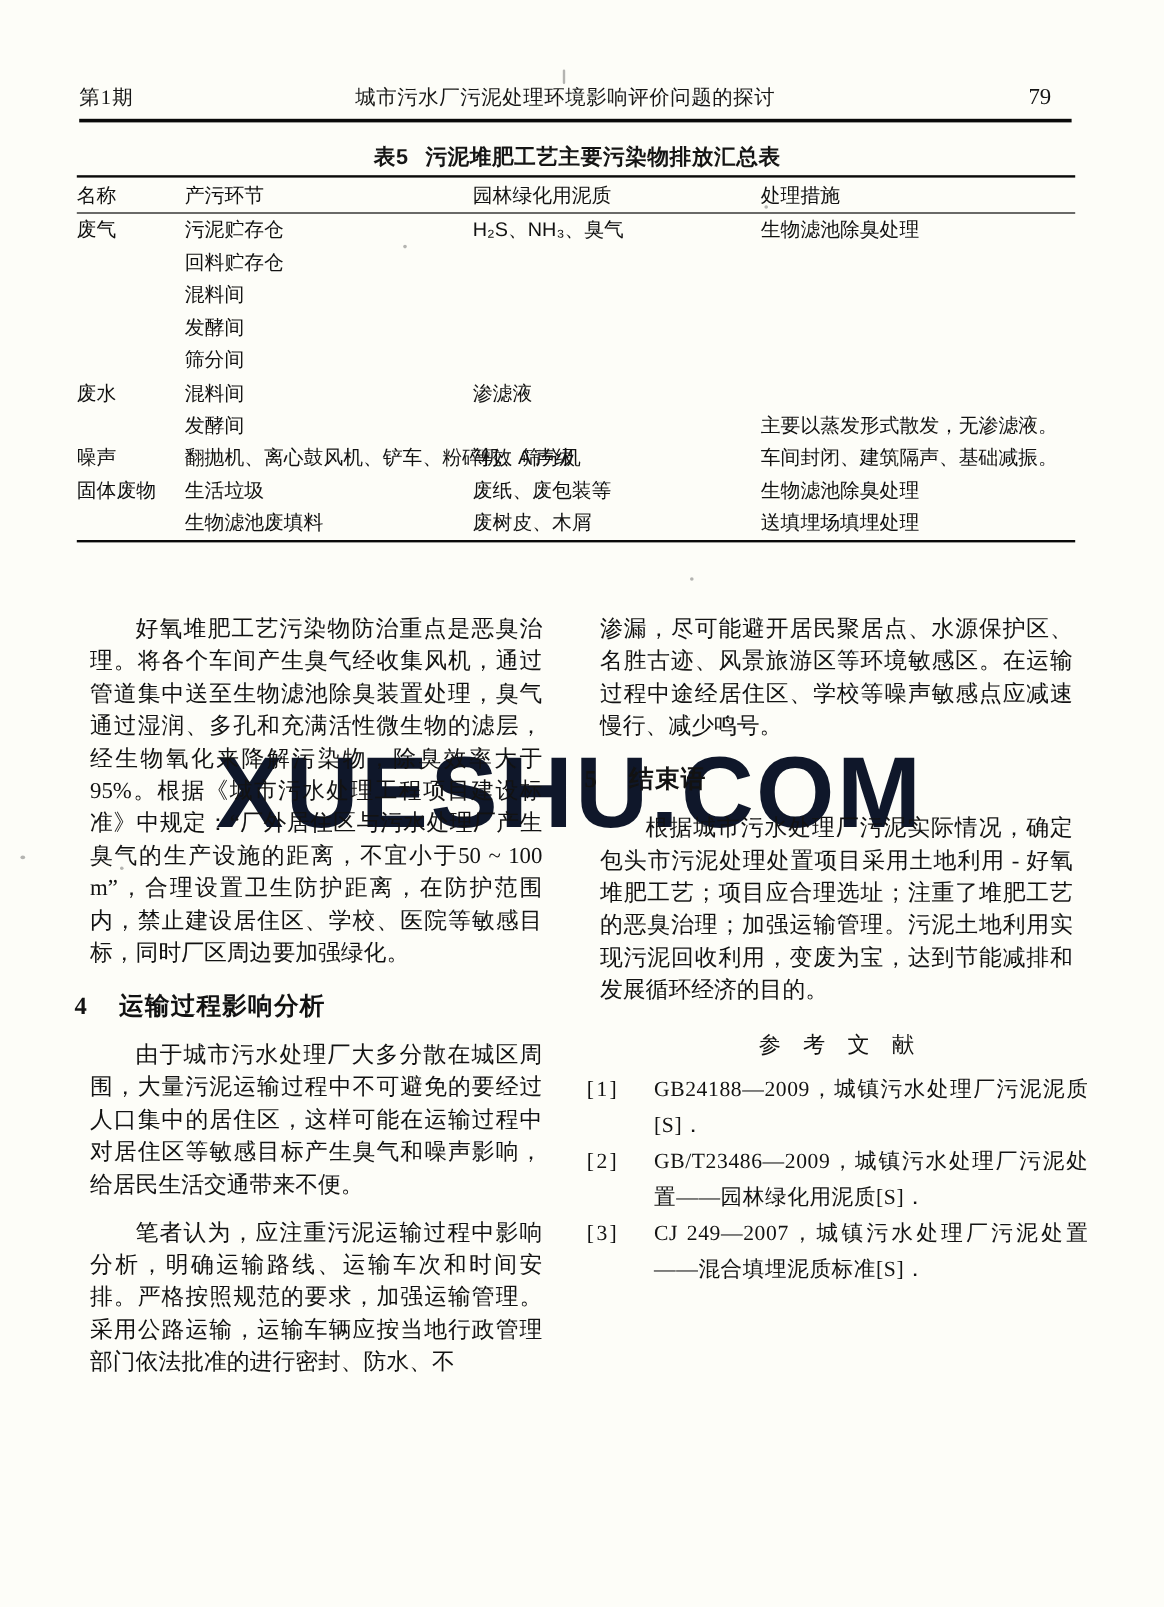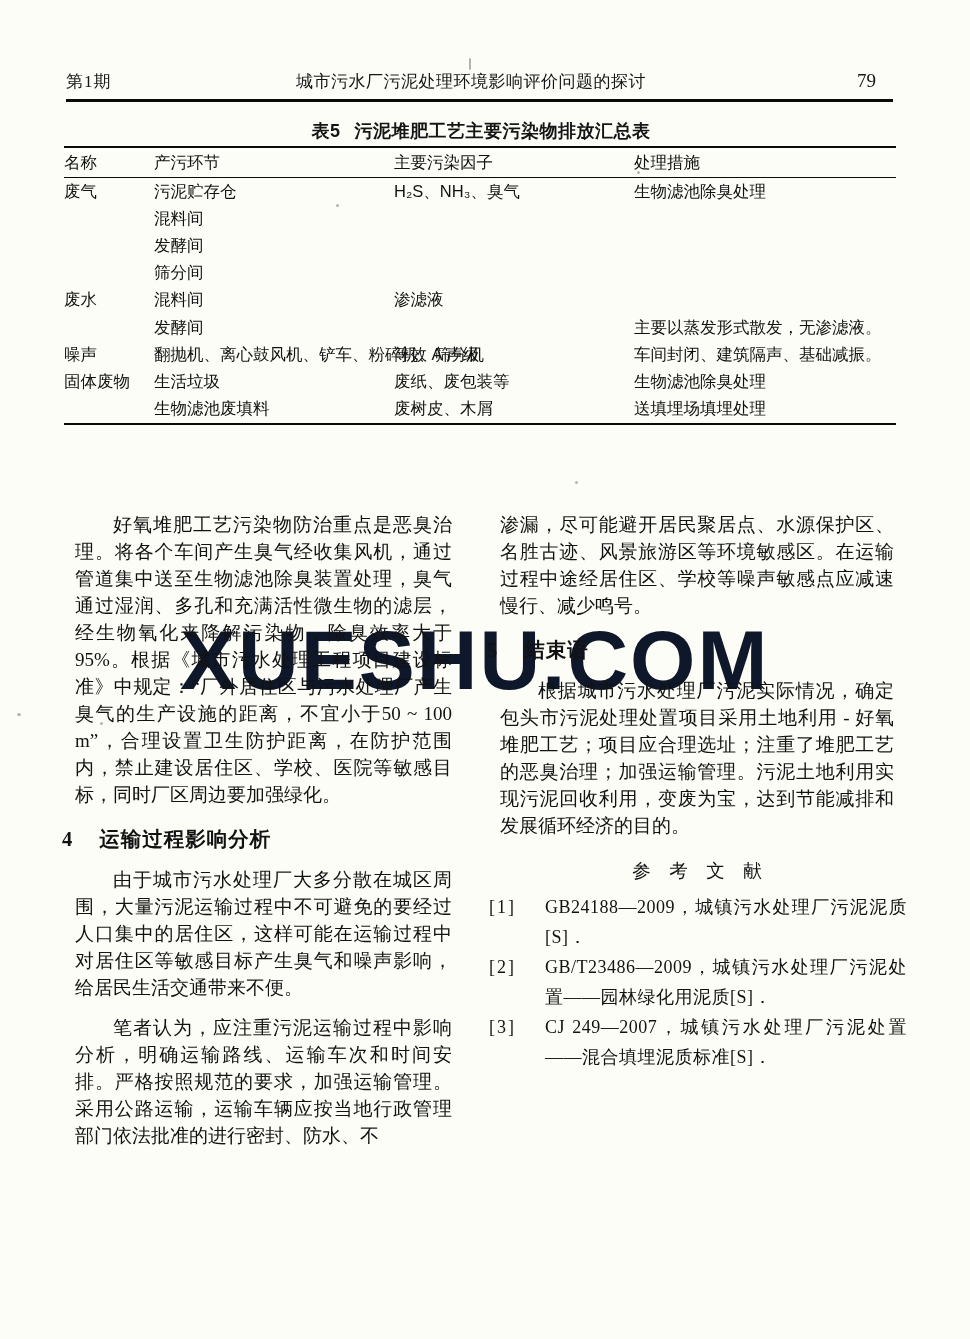--- a/index.html
+++ b/index.html
@@ -88,28 +88,34 @@
     <div class="header-rule"></div>
 
     <div class="tbl-caption">
       <span class="cap-prefix">表5</span><span>污泥堆肥工艺主要污染物排放汇总表</span>
     </div>
 
     <div class="tbl">
       <div class="trow thead">
         <div class="tcell c1">名称</div>
         <div class="tcell c2">产污环节</div>
-        <div class="tcell c3">主要污染因子</div>
+        <div class="tcell c3">园林绿化用泥质</div>
         <div class="tcell c4">处理措施</div>
       </div>
       <div class="trow">
         <div class="tcell c1">废气</div>
         <div class="tcell c2">污泥贮存仓</div>
         <div class="tcell c3">H₂S、NH₃、臭气</div>
         <div class="tcell c4">生物滤池除臭处理</div>
+      </div>
+      <div class="trow">
+        <div class="tcell c1"></div>
+        <div class="tcell c2">回料贮存仓</div>
+        <div class="tcell c3"></div>
+        <div class="tcell c4"></div>
       </div>
       <div class="trow">
         <div class="tcell c1"></div>
         <div class="tcell c2">混料间</div>
         <div class="tcell c3"></div>
         <div class="tcell c4"></div>
       </div>
       <div class="trow">
         <div class="tcell c1"></div>
         <div class="tcell c2">发酵间</div>

